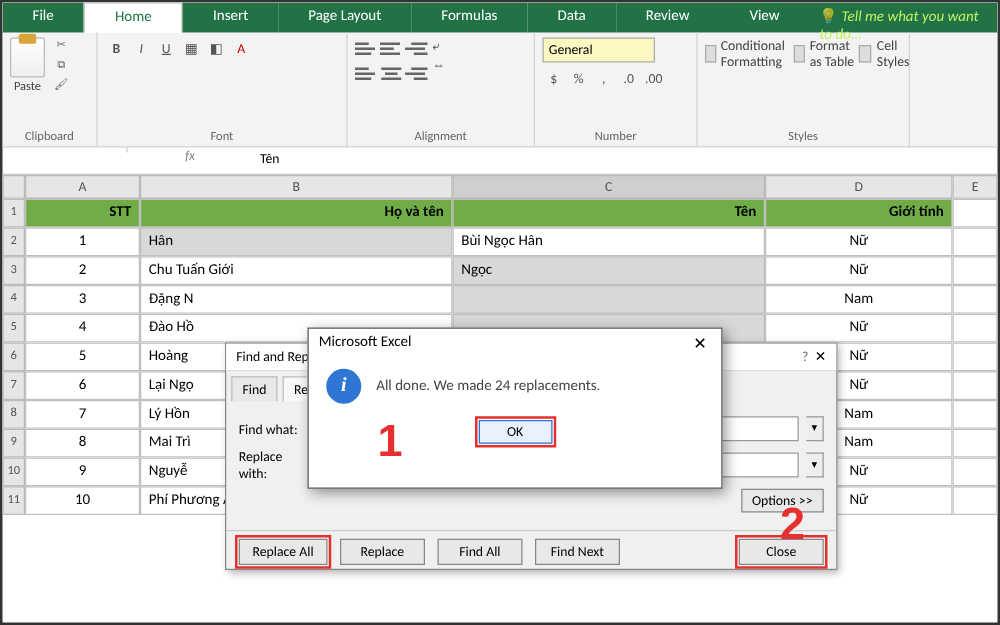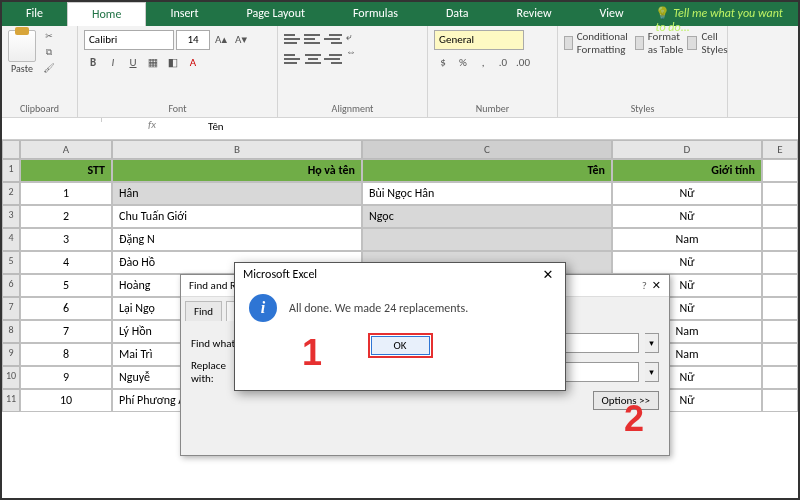--- a/index.html
+++ b/index.html
@@ -67,21 +67,21 @@
 .far-row label { width:56px; text-align:left; }
 .far-row .inp { flex:1; height:20px; border:1px solid #999; background:#fff; }
 .far-row .dd { width:14px; height:20px; border:1px solid #999; border-left:none; background:#eee; text-align:center; font-size:9px; line-height:18px; }
 .far-opts { text-align:right; margin:4px 0 8px; }
 .far-opts button { font-size:11px; padding:2px 8px; border:1px solid #888; background:#e8e8e8; }
 .far-btns { display:flex; gap:10px; padding:6px 10px; border-top:1px solid #ccc; }
 .far-btns button { font-size:11px; padding:3px 10px; border:1px solid #888; background:#e8e8e8; min-width:68px; }
 .far-btns .close { margin-left:auto; }
 .redbox { outline:2px solid #e63030; outline-offset:1px; }
 
-.msg-dialog { position:absolute; left:232px; top:260px; width:332px; height:129px; background:#fff; border:1px solid #555; box-shadow:3px 3px 10px rgba(0,0,0,.4); }
+.msg-dialog { position:absolute; left:244px; top:260px; width:332px; height:129px; background:#fff; border:1px solid #555; box-shadow:3px 3px 10px rgba(0,0,0,.4); }
 .msg-title { display:flex; justify-content:space-between; padding:4px 8px; font-size:12px; }
 .msg-x { width:18px; text-align:center; font-size:13px; }
 .msg-body { display:flex; gap:12px; padding:8px 14px; align-items:center; font-size:12px; color:#444; }
 .info-ic { width:28px; height:28px; border-radius:50%; background:#2e75d4; color:#fff; font-weight:bold; font-family:Georgia,serif; font-size:16px; text-align:center; line-height:28px; font-style:italic; }
 .msg-btns { text-align:center; padding:4px 0 8px; }
 .msg-btns button { padding:2px 22px; font-size:11px; border:1px solid #2e75d4; background:#e8f0fb; }
 
 .callout { position:absolute; font-size:36px; font-weight:bold; color:#e63030; font-family:Arial, sans-serif; }
 .c1 { left:300px; top:330px; }
 .c2 { left:622px; top:396px; }
@@ -112,26 +112,20 @@
         <div class="sbtn">✂</div>
         <div class="sbtn">⧉</div>
         <div class="sbtn">🖌</div>
       </div>
     </div>
     <div class="ribbon-label">Clipboard</div>
   </div>
   <div class="ribbon-group" style="width:200px">
     <div class="rg-content" style="flex-direction:column; gap:4px;">
       <div class="font-row">
-        <div class="font-name">Calibri</div>
-        <div class="font-size">14</div>
-        <div class="fbtn">A▴</div>
-        <div class="fbtn">A▾</div>
-      </div>
-      <div class="font-row">
         <div class="fbtn b">B</div>
         <div class="fbtn i">I</div>
         <div class="fbtn u">U</div>
         <div class="fbtn">▦</div>
         <div class="fbtn">◧</div>
         <div class="fbtn" style="color:#c00">A</div>
       </div>
     </div>
     <div class="ribbon-label">Font</div>
   </div>
@@ -318,20 +312,27 @@
         <div class="inp"></div>
         <div class="dd">▾</div>
       </div>
       <div class="far-row">
         <label>Replace with:</label>
         <div class="inp"></div>
         <div class="dd">▾</div>
       </div>
       <div class="far-opts"><button>Options &gt;&gt;</button></div>
     </div>
+    <div class="far-btns">
+      <button class="redbox">Replace All</button>
+      <button>Replace</button>
+      <button>Find All</button>
+      <button>Find Next</button>
+      <button class="close redbox">Close</button>
+    </div>
   </div>
 
   <div class="msg-dialog">
     <div class="msg-title">
       <span>Microsoft Excel</span>
       <span class="msg-x">✕</span>
     </div>
     <div class="msg-body">
       <div class="info-ic">i</div>
       <div>All done. We made 24 replacements.</div>

